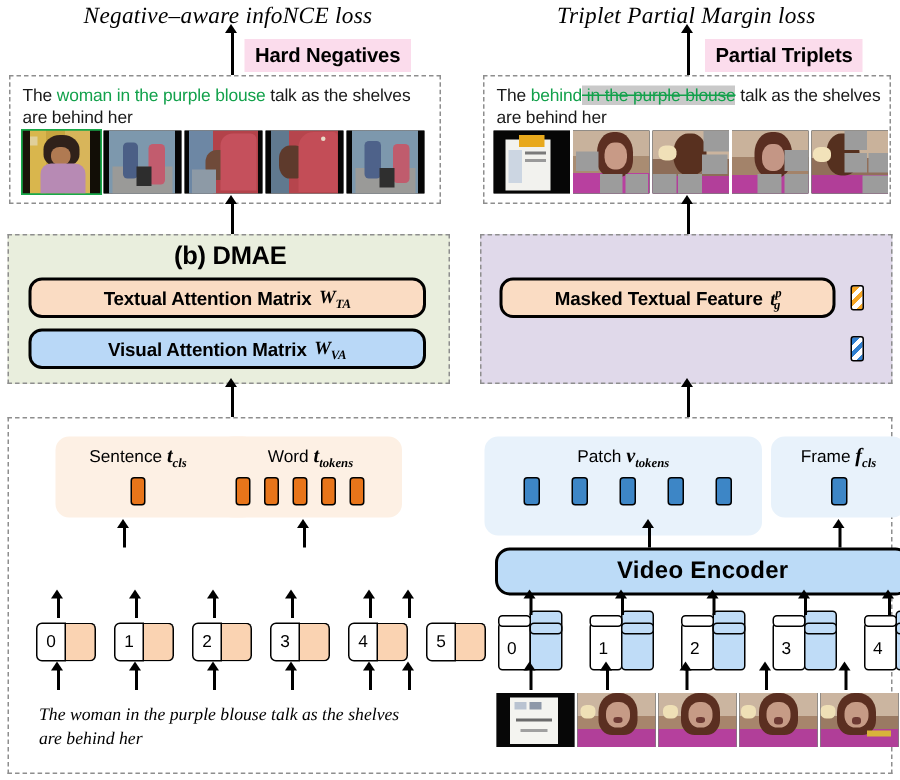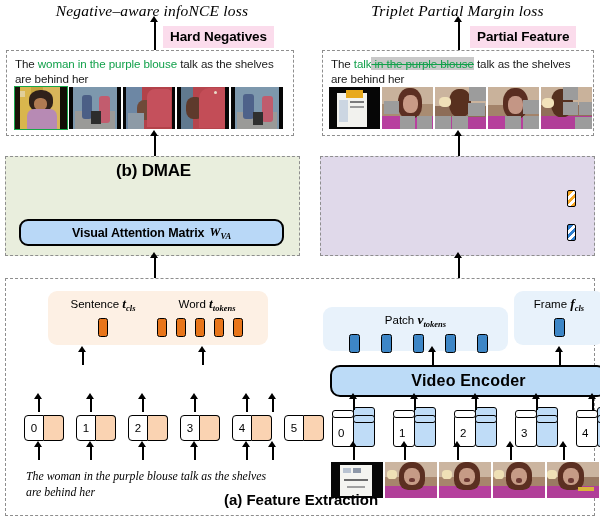--- a/index.html
+++ b/index.html
@@ -93,21 +93,21 @@
     border-bottom:6px solid #000;}
   .plain-line{position:absolute;background:#000;width:1.7px;}
 </style>
 </head>
 <body>
 
 <div class="abs loss-title" style="left:22px;top:2px;width:260px;">Negative–aware infoNCE loss</div>
 <div class="abs loss-title" style="left:325px;top:2px;width:265px;">Triplet Partial Margin loss</div>
 
 <div class="abs badge" style="left:163px;top:26px;">Hard Negatives</div>
-<div class="abs badge" style="left:470px;top:26px;">Partial Feature</div>
+<div class="abs badge" style="left:470px;top:26px;">Partial Triplets</div>
 
 <div class="plain-line" style="left:154px;top:22px;height:28px;"></div>
 <div class="arrow-head" style="left:150px;top:16px;"></div>
 <div class="plain-line" style="left:458px;top:22px;height:28px;"></div>
 <div class="arrow-head" style="left:454px;top:16px;"></div>
 
 <div class="abs dashed panel-neg" style="left:6px;top:50px;width:288px;height:86px;">
   <div class="cap abs" style="left:8px;top:5px;width:272px;">
     <span>The </span><span class="green">woman in the purple blouse</span><span> talk as the shelves are behind her</span>
   </div>
@@ -143,21 +143,21 @@
       <div style="position:absolute;left:6px;top:25px;width:40px;height:17px;background:#9a9a98;"></div>
       <div style="position:absolute;left:12px;top:7px;width:11px;height:25px;background:#4e628a;border-radius:3px;"></div>
       <div style="position:absolute;left:31px;top:9px;width:11px;height:26px;background:#c05c6d;border-radius:3px;"></div>
       <div style="position:absolute;left:22px;top:25px;width:10px;height:13px;background:#2f2f2f;"></div>
     </div>
   </div>
 </div>
 
 <div class="abs dashed panel-neg" style="left:322px;top:50px;width:272px;height:86px;">
   <div class="cap abs" style="left:8px;top:5px;width:256px;">
-    <span>The </span><span class="green">talk</span><span class="strike"> in the purple blouse</span><span> talk as the shelves are behind her</span>
+    <span>The </span><span class="green">behind</span><span class="strike"> in the purple blouse</span><span> talk as the shelves are behind her</span>
   </div>
   <div class="strip abs" style="left:6px;top:36px;">
     <div class="thumb" style="width:51px;height:42px;">
       <div style="position:absolute;inset:0;background:#060606;"></div>
       <div style="position:absolute;left:8px;top:6px;width:30px;height:34px;background:#f2f2ee;"></div>
       <div style="position:absolute;left:17px;top:3px;width:17px;height:8px;background:#e8a91c;"></div>
       <div style="position:absolute;left:10px;top:13px;width:9px;height:22px;background:#ccd6e2;"></div>
       <div style="position:absolute;left:21px;top:14px;width:14px;height:2px;background:#7a7a7a;"></div>
       <div style="position:absolute;left:21px;top:19px;width:14px;height:2px;background:#9a9a9a;"></div>
     </div>
@@ -198,39 +198,47 @@
   </div>
 </div>
 
 <div class="plain-line" style="left:154px;top:136px;height:20px;"></div>
 <div class="arrow-head" style="left:150px;top:130px;"></div>
 <div class="plain-line" style="left:458px;top:136px;height:20px;"></div>
 <div class="arrow-head" style="left:454px;top:130px;"></div>
 
 <div class="abs dashed panel-b" style="left:5px;top:156px;width:295px;height:100px;">
   <div class="mod-title abs" style="left:0;top:4px;width:295px;">(b) DMAE</div>
+  <div class="pill orange abs" style="left:13px;top:28px;width:265px;height:27px;">
+    <span>Textual Attention Matrix</span>
+    <span class="mathit" style="margin-left:5px;">W<span class="sub">TA</span></span>
+  </div>
   <div class="pill blue abs" style="left:13px;top:62px;width:265px;height:27px;">
     <span>Visual Attention Matrix</span>
     <span class="mathit" style="margin-left:5px;">W<span class="sub">VA</span></span>
   </div>
 </div>
 
 <div class="abs dashed panel-c" style="left:320px;top:156px;width:275px;height:100px;">
+  <div class="pill orange abs" style="left:12px;top:28px;width:224px;height:27px;">
+    <span>Masked Textual Feature</span>
+    <span class="mathit" style="margin-left:5px;position:relative;">t<span class="sup">p</span><span class="sub" style="margin-left:-5px;">g</span></span>
+  </div>
   <div class="mini-tok o abs" style="left:246px;top:33px;width:9px;height:17px;"></div>
   <div class="mini-tok b abs" style="left:246px;top:67px;width:9px;height:17px;"></div>
 </div>
 
 <div class="plain-line" style="left:154px;top:258px;height:20px;"></div>
 <div class="arrow-head" style="left:150px;top:252px;"></div>
 <div class="plain-line" style="left:458px;top:258px;height:20px;"></div>
 <div class="arrow-head" style="left:454px;top:252px;"></div>
 
 <div class="abs dashed panel-a" style="left:5px;top:278px;width:590px;height:238px;">
 
-  <div class="featbox o abs" style="left:42px;top:12px;width:134px;height:54px;">
+  <div class="featbox o abs" style="left:31px;top:12px;width:134px;height:54px;">
     <div class="feat-label abs" style="left:0;top:5px;width:110px;">
       <span>Sentence</span>
       <span class="big">t<span class="sub">cls</span></span>
     </div>
     <div class="tok o abs" style="left:50px;top:27px;width:10px;height:19px;"></div>
   </div>
 
   <div class="featbox o abs" style="left:140px;top:12px;width:122px;height:54px;">
     <div class="feat-label abs" style="left:0;top:5px;width:122px;">
       <span>Word</span>
@@ -273,21 +281,21 @@
       <div class="wfill o" style="width:20px;height:26px;"></div>
     </div>
     <div class="wblock" style="width:40px;height:26px;">
       <div class="wnum" style="width:20px;height:26px;">5</div>
       <div class="wfill o" style="width:20px;height:26px;"></div>
     </div>
   </div>
 
   <div class="src-sentence abs" style="left:20px;top:190px;width:250px;">The woman in the purple blouse talk as the shelves are behind her</div>
 
-  <div class="featbox b abs" style="left:317px;top:28px;width:185px;height:44px;">
+  <div class="featbox b abs" style="left:317px;top:12px;width:185px;height:66px;">
     <div class="feat-label abs" style="left:0;top:5px;width:185px;">
       <span>Patch</span>
       <span class="big">v<span class="sub">tokens</span></span>
     </div>
     <div class="abs" style="left:26px;top:27px;display:flex;gap:21px;">
       <div class="tok b" style="width:11px;height:19px;"></div>
       <div class="tok b" style="width:11px;height:19px;"></div>
       <div class="tok b" style="width:11px;height:19px;"></div>
       <div class="tok b" style="width:11px;height:19px;"></div>
       <div class="tok b" style="width:11px;height:19px;"></div>
@@ -380,21 +388,20 @@
     <div class="thumb" style="width:52px;height:36px;">
       <div style="position:absolute;inset:0;background:linear-gradient(180deg,#cbb5a0 0 42%,#9a7a63 42% 66%,#b03e98 66% 100%);"></div>
       <div style="position:absolute;left:11px;top:0px;width:26px;height:28px;background:#5b2f21;border-radius:45% 45% 35% 35%;"></div>
       <div style="position:absolute;left:16px;top:6px;width:16px;height:17px;background:#c69b86;border-radius:45%;"></div>
       <div style="position:absolute;left:21px;top:16px;width:6px;height:5px;background:#6e3a34;border-radius:40%;"></div>
       <div style="position:absolute;left:0px;top:8px;width:10px;height:9px;background:#efe0b6;border-radius:40%;"></div>
       <div style="position:absolute;left:31px;top:25px;width:16px;height:4px;background:#d8b33a;"></div>
     </div>
   </div>
 
-  <div class="panel-caption abs" style="left:0;top:212px;width:590px;">(a) Feature Extraction</div>
 </div>
 
 <div class="plain-line" style="left:38px;top:398px;height:14px;"></div>
 <div class="arrow-head" style="left:34px;top:393px;"></div>
 <div class="plain-line" style="left:90px;top:398px;height:14px;"></div>
 <div class="arrow-head" style="left:86px;top:393px;"></div>
 <div class="plain-line" style="left:142px;top:398px;height:14px;"></div>
 <div class="arrow-head" style="left:138px;top:393px;"></div>
 <div class="plain-line" style="left:194px;top:398px;height:14px;"></div>
 <div class="arrow-head" style="left:190px;top:393px;"></div>

